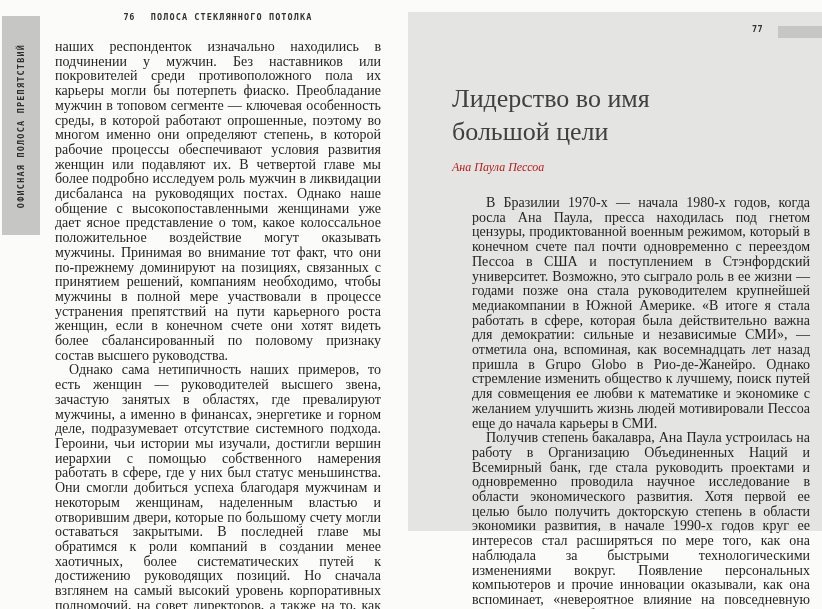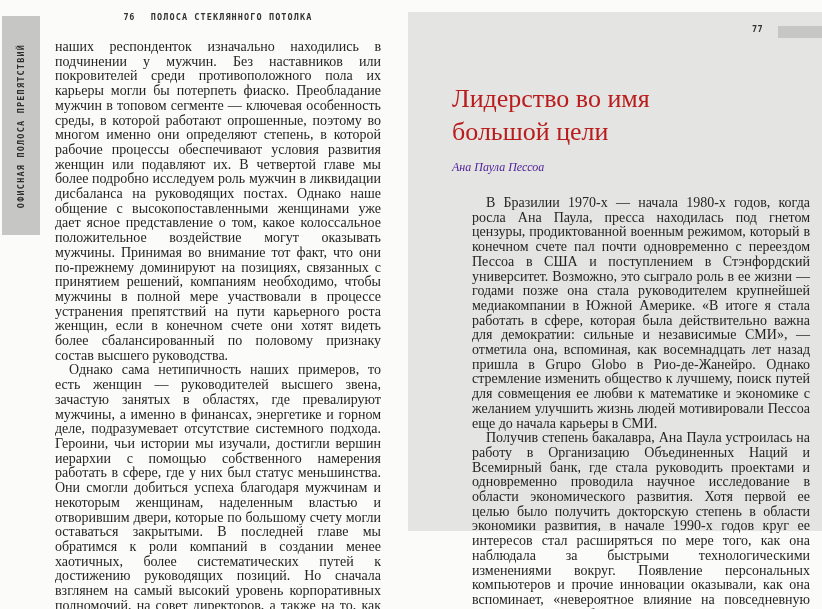--- a/index.html
+++ b/index.html
@@ -94,31 +94,31 @@
   }
   .chapter-title {
     position: absolute;
     left: 44px; top: 70px;
     width: 300px;
     margin: 0;
     font-family: "Liberation Serif", serif;
     font-size: 26px;
     font-weight: 400;
     line-height: 33px;
-    color: #b91c1c;
+    color: #404040;
   }
   .chapter-author {
     position: absolute;
     left: 44px; top: 148px;
     width: 300px;
     margin: 0;
     font-family: "Liberation Serif", serif;
     font-style: italic;
     font-size: 12px;
-    color: #4c1d95;
+    color: #b91c1c;
   }
   .body-col-right {
     position: absolute;
     left: 44px; top: 184px;
     width: 338px;
     margin-left: 20px;
   }
 </style>
 </head>
 <body>

